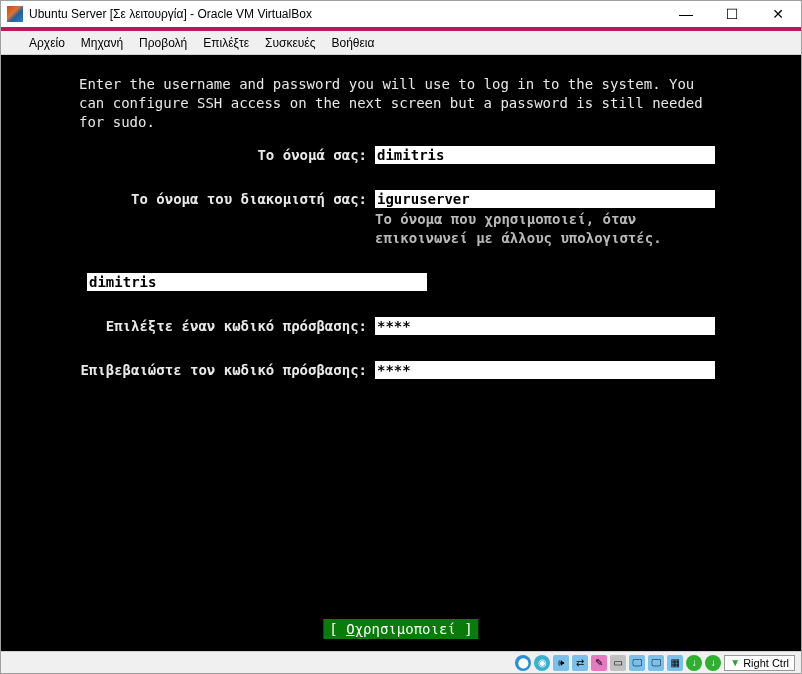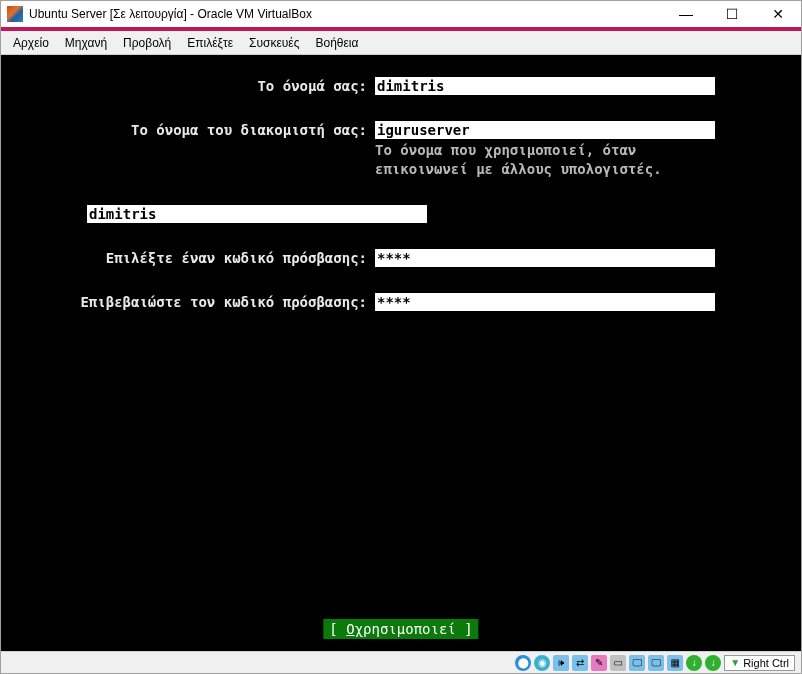--- a/index.html
+++ b/index.html
@@ -33,21 +33,21 @@
     .window-btn {
       width: 46px; height: 30px;
       display: flex; align-items: center; justify-content: center;
       font-size: 14px; color: #000;
     }
     .menubar {
       height: 24px;
       background: #f0f0f0;
       display: flex;
       align-items: center;
-      padding: 0 4px;
+      padding: 0 20px;
       border-bottom: 1px solid #d0d0d0;
       font-size: 12px;
     }
     .menu-item { padding: 3px 8px; cursor: default; }
 
     .console {
       flex: 1;
       background: #000;
       font-family: 'DejaVu Sans Mono', 'Ubuntu Mono', 'Courier New', monospace;
       font-size: 14px;
@@ -177,20 +177,21 @@
   <div class="menu-item">Αρχείο</div>
   <div class="menu-item">Μηχανή</div>
   <div class="menu-item">Προβολή</div>
   <div class="menu-item">Επιλέξτε</div>
   <div class="menu-item">Συσκευές</div>
   <div class="menu-item">Βοήθεια</div>
 </div>
 
 <div class="console">
 
+  <div class="instructions">Enter the username and password you will use to log in to the system. You can configure SSH access on the next screen but a password is still needed for sudo.</div>
 
   <div class="form-area">
 
     <div class="form-row">
       <div class="form-label">Το όνομά σας:</div>
       <div class="form-field-col">
         <span class="form-input">dimitris</span>
       </div>
     </div>
 

